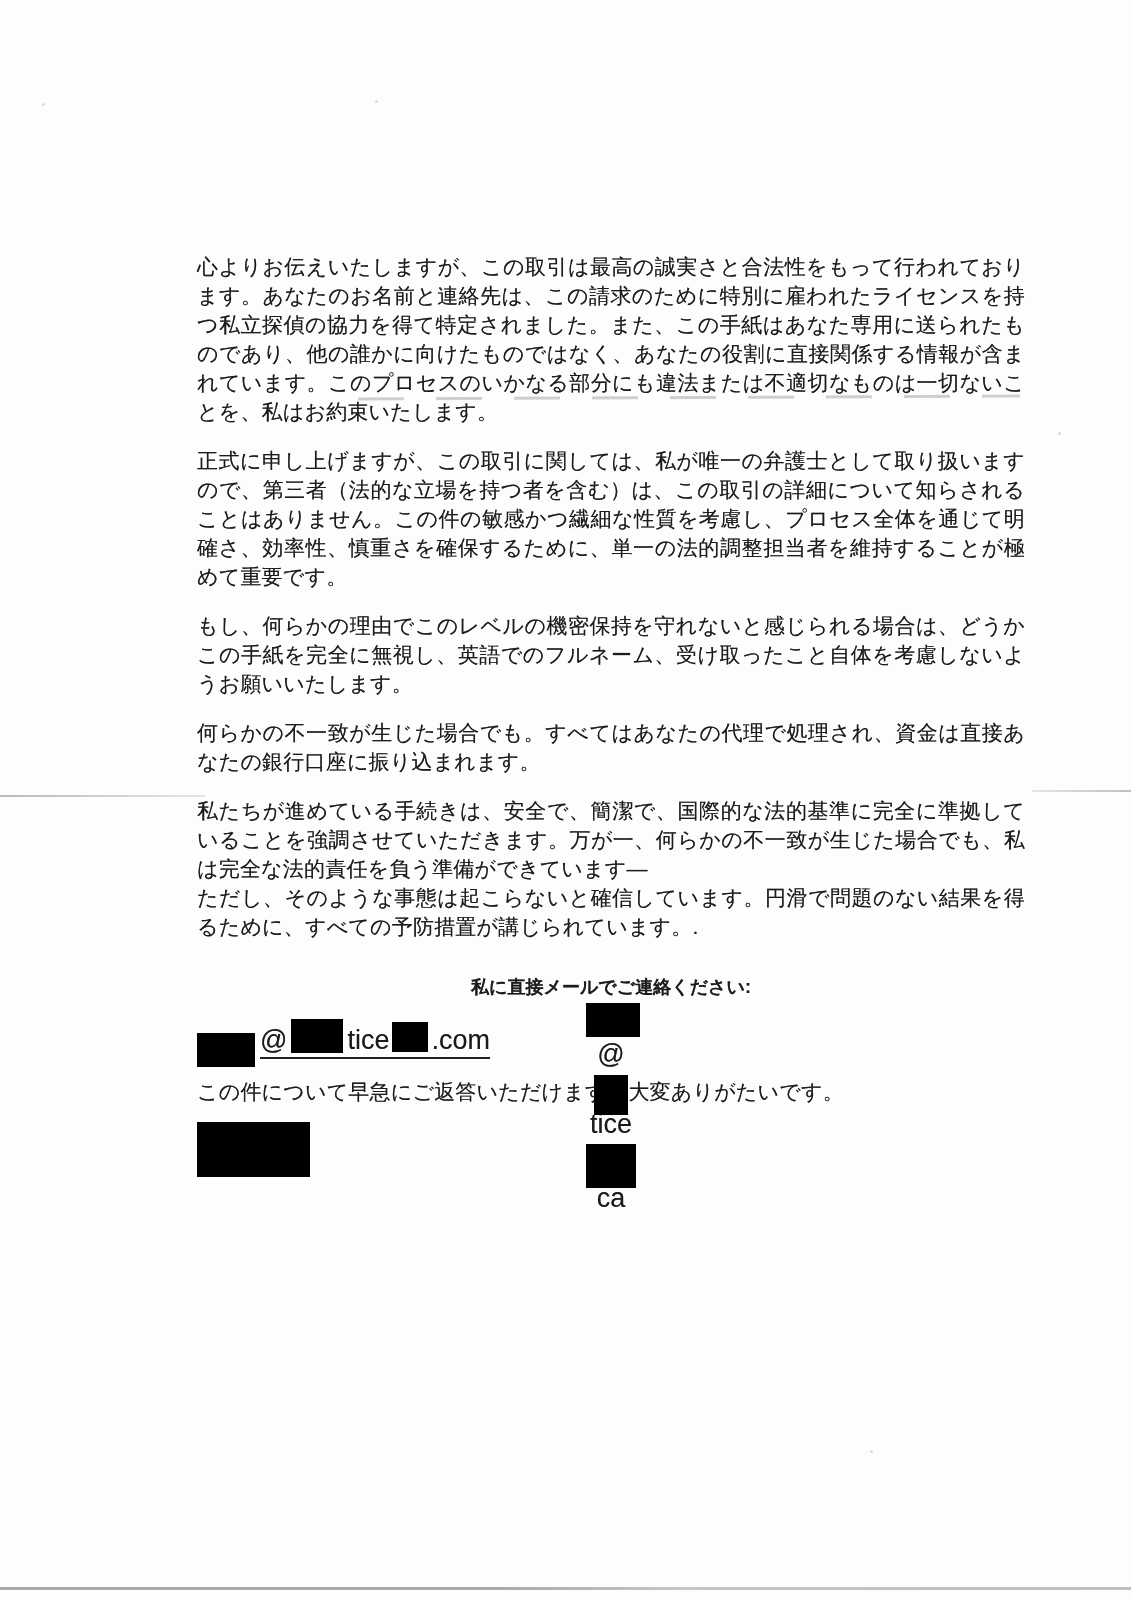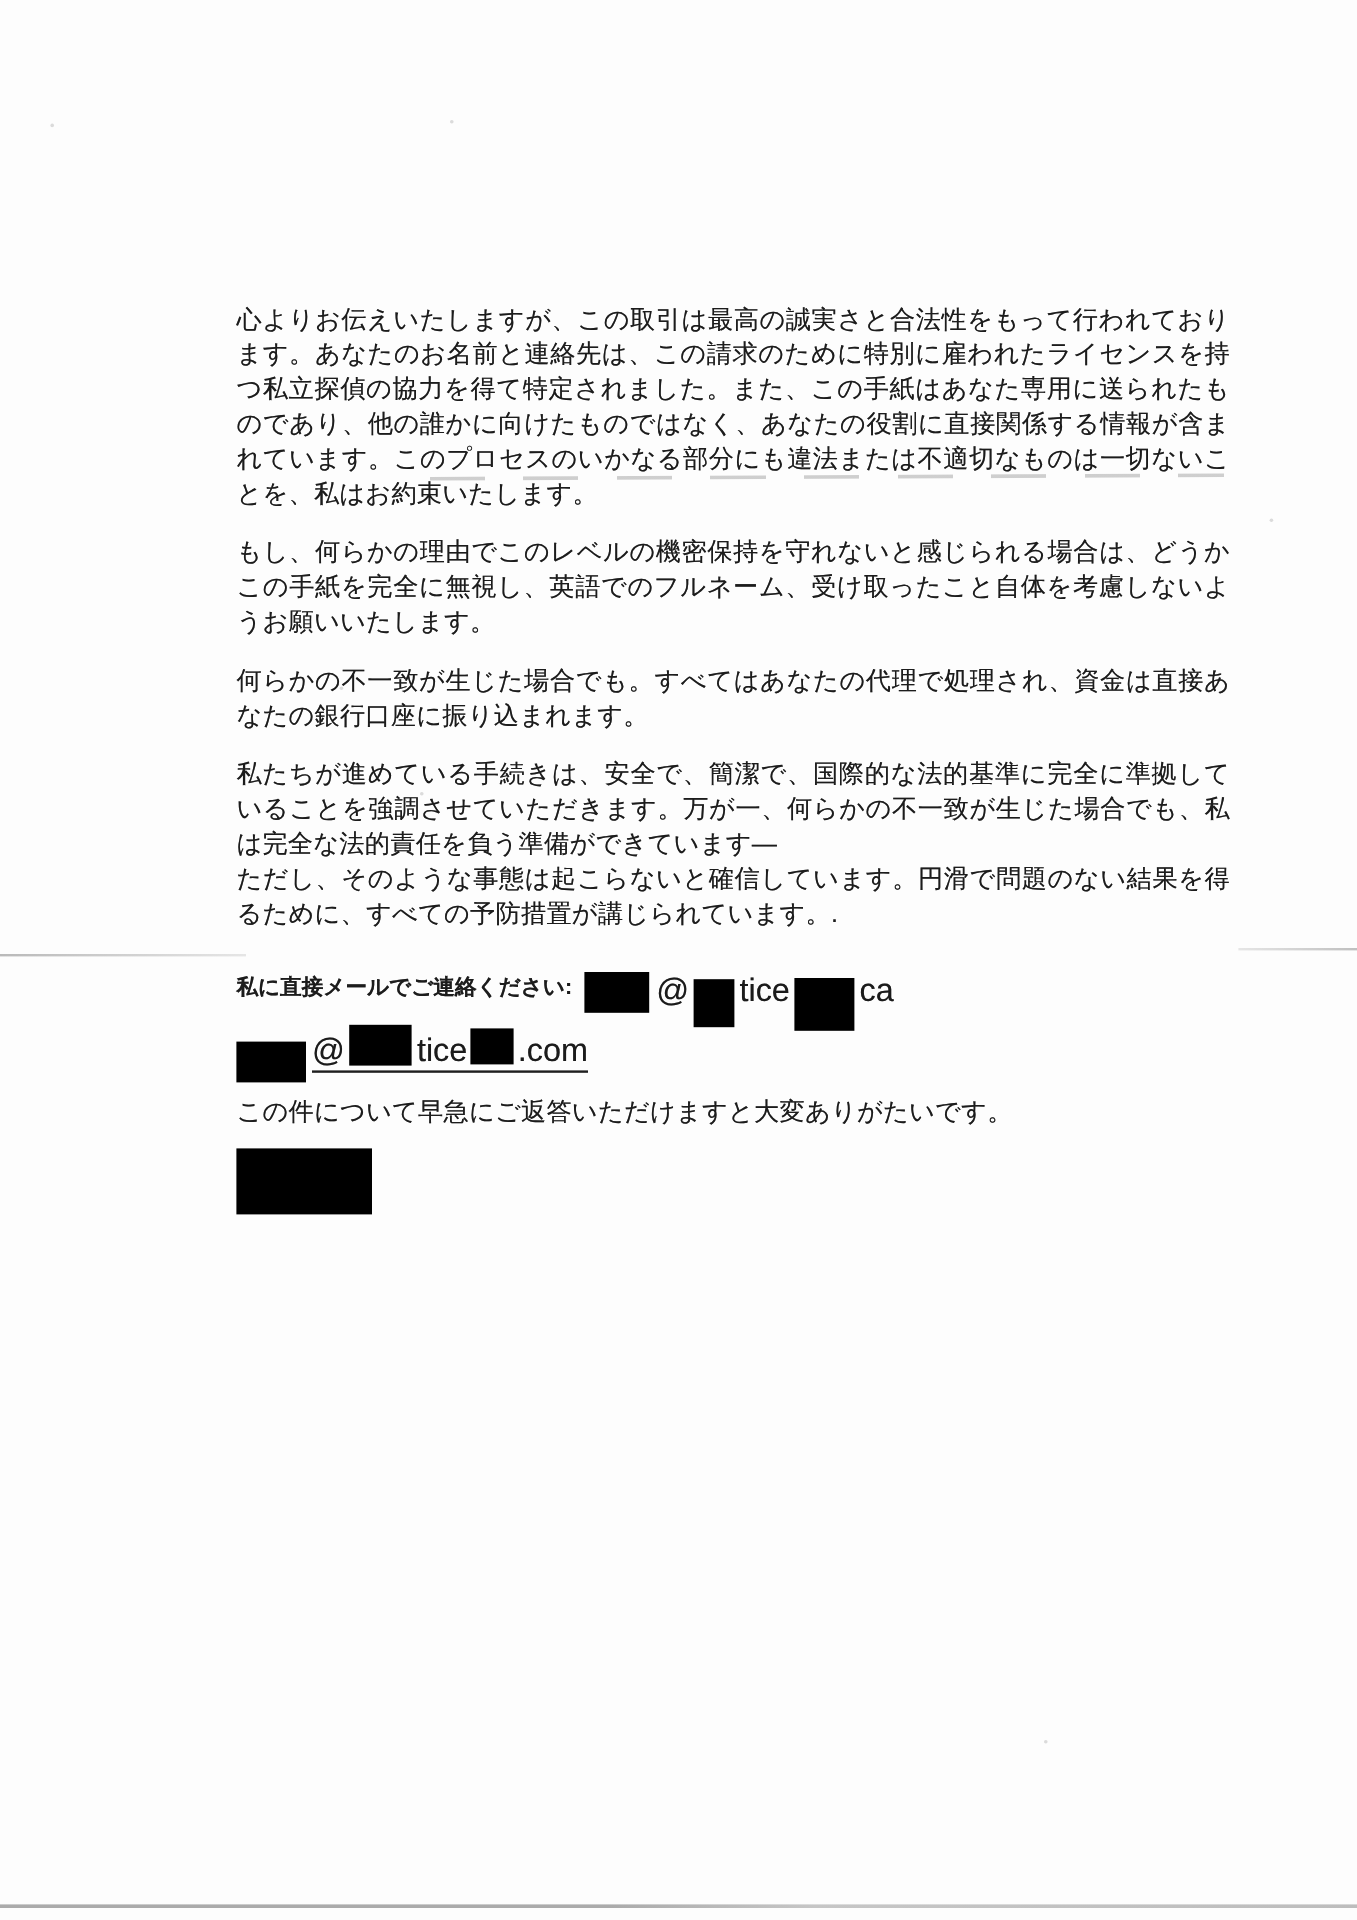--- a/index.html
+++ b/index.html
@@ -15,22 +15,22 @@
     color:#1c1c1c;
   }
   .para{
     margin:0 0 20px 0;
     font-size:21px;line-height:29px;letter-spacing:0.2px;
     text-align:justify;text-align-last:left;
     word-break:break-all;white-space:pre-wrap;
     text-shadow:0 0 0.5px rgba(20,20,20,.55);
   }
   .contact-row{
-    display:flex;align-items:flex-start;
-    margin-top:34px;height:42px;
+    display:flex;align-items:center;
+    margin-top:34px;height:42px;flex-direction:column;
   }
   .contact-label{
     font-weight:bold;font-size:18px;letter-spacing:0;
     margin-bottom:4px;white-space:nowrap;
     text-shadow:0 0 0.5px rgba(20,20,20,.55);
   }
   .contact-row2{
     display:flex;align-items:flex-end;
     margin-top:2px;height:40px;
   }
@@ -67,20 +67,21 @@
     background:linear-gradient(90deg,#ababab 0 45%,#c6c6c6 60%,#bdbdbd);}
   .speck{width:3px;height:3px;border-radius:50%;background:#9a9a9a;opacity:.35;}
 </style>
 </head>
 <body>
 
 <div class="page">
 
   <div class="content">
     <p class="para">心よりお伝えいたしますが、この取引は最高の誠実さと合法性をもって行われております。あなたのお名前と連絡先は、この請求のために特別に雇われたライセンスを持つ私立探偵の協力を得て特定されました。また、この手紙はあなた専用に送られたものであり、他の誰かに向けたものではなく、あなたの役割に直接関係する情報が含まれています。このプロセスのいかなる部分にも違法または不適切なものは一切ないことを、私はお約束いたします。</p>
+    <p class="para">正式に申し上げますが、この取引に関しては、私が唯一の弁護士として取り扱いますので、第三者（法的な立場を持つ者を含む）は、この取引の詳細について知らされることはありません。この件の敏感かつ繊細な性質を考慮し、プロセス全体を通じて明確さ、効率性、慎重さを確保するために、単一の法的調整担当者を維持することが極めて重要です。</p>
     <p class="para">もし、何らかの理由でこのレベルの機密保持を守れないと感じられる場合は、どうかこの手紙を完全に無視し、英語でのフルネーム、受け取ったこと自体を考慮しないようお願いいたします。</p>
     <p class="para">何らかの不一致が生じた場合でも。すべてはあなたの代理で処理され、資金は直接あなたの銀行口座に振り込まれます。</p>
     <p class="para">私たちが進めている手続きは、安全で、簡潔で、国際的な法的基準に完全に準拠していることを強調させていただきます。万が一、何らかの不一致が生じた場合でも、私は完全な法的責任を負う準備ができています—
 ただし、そのような事態は起こらないと確信しています。円滑で問題のない結果を得るために、すべての予防措置が講じられています。.</p>
 
     <div class="contact-row">
       <span class="contact-label">私に直接メールでご連絡ください:</span>
       <span class="redact r1a"></span>
       <span class="em">@</span>
       <span class="redact r1b"></span>

